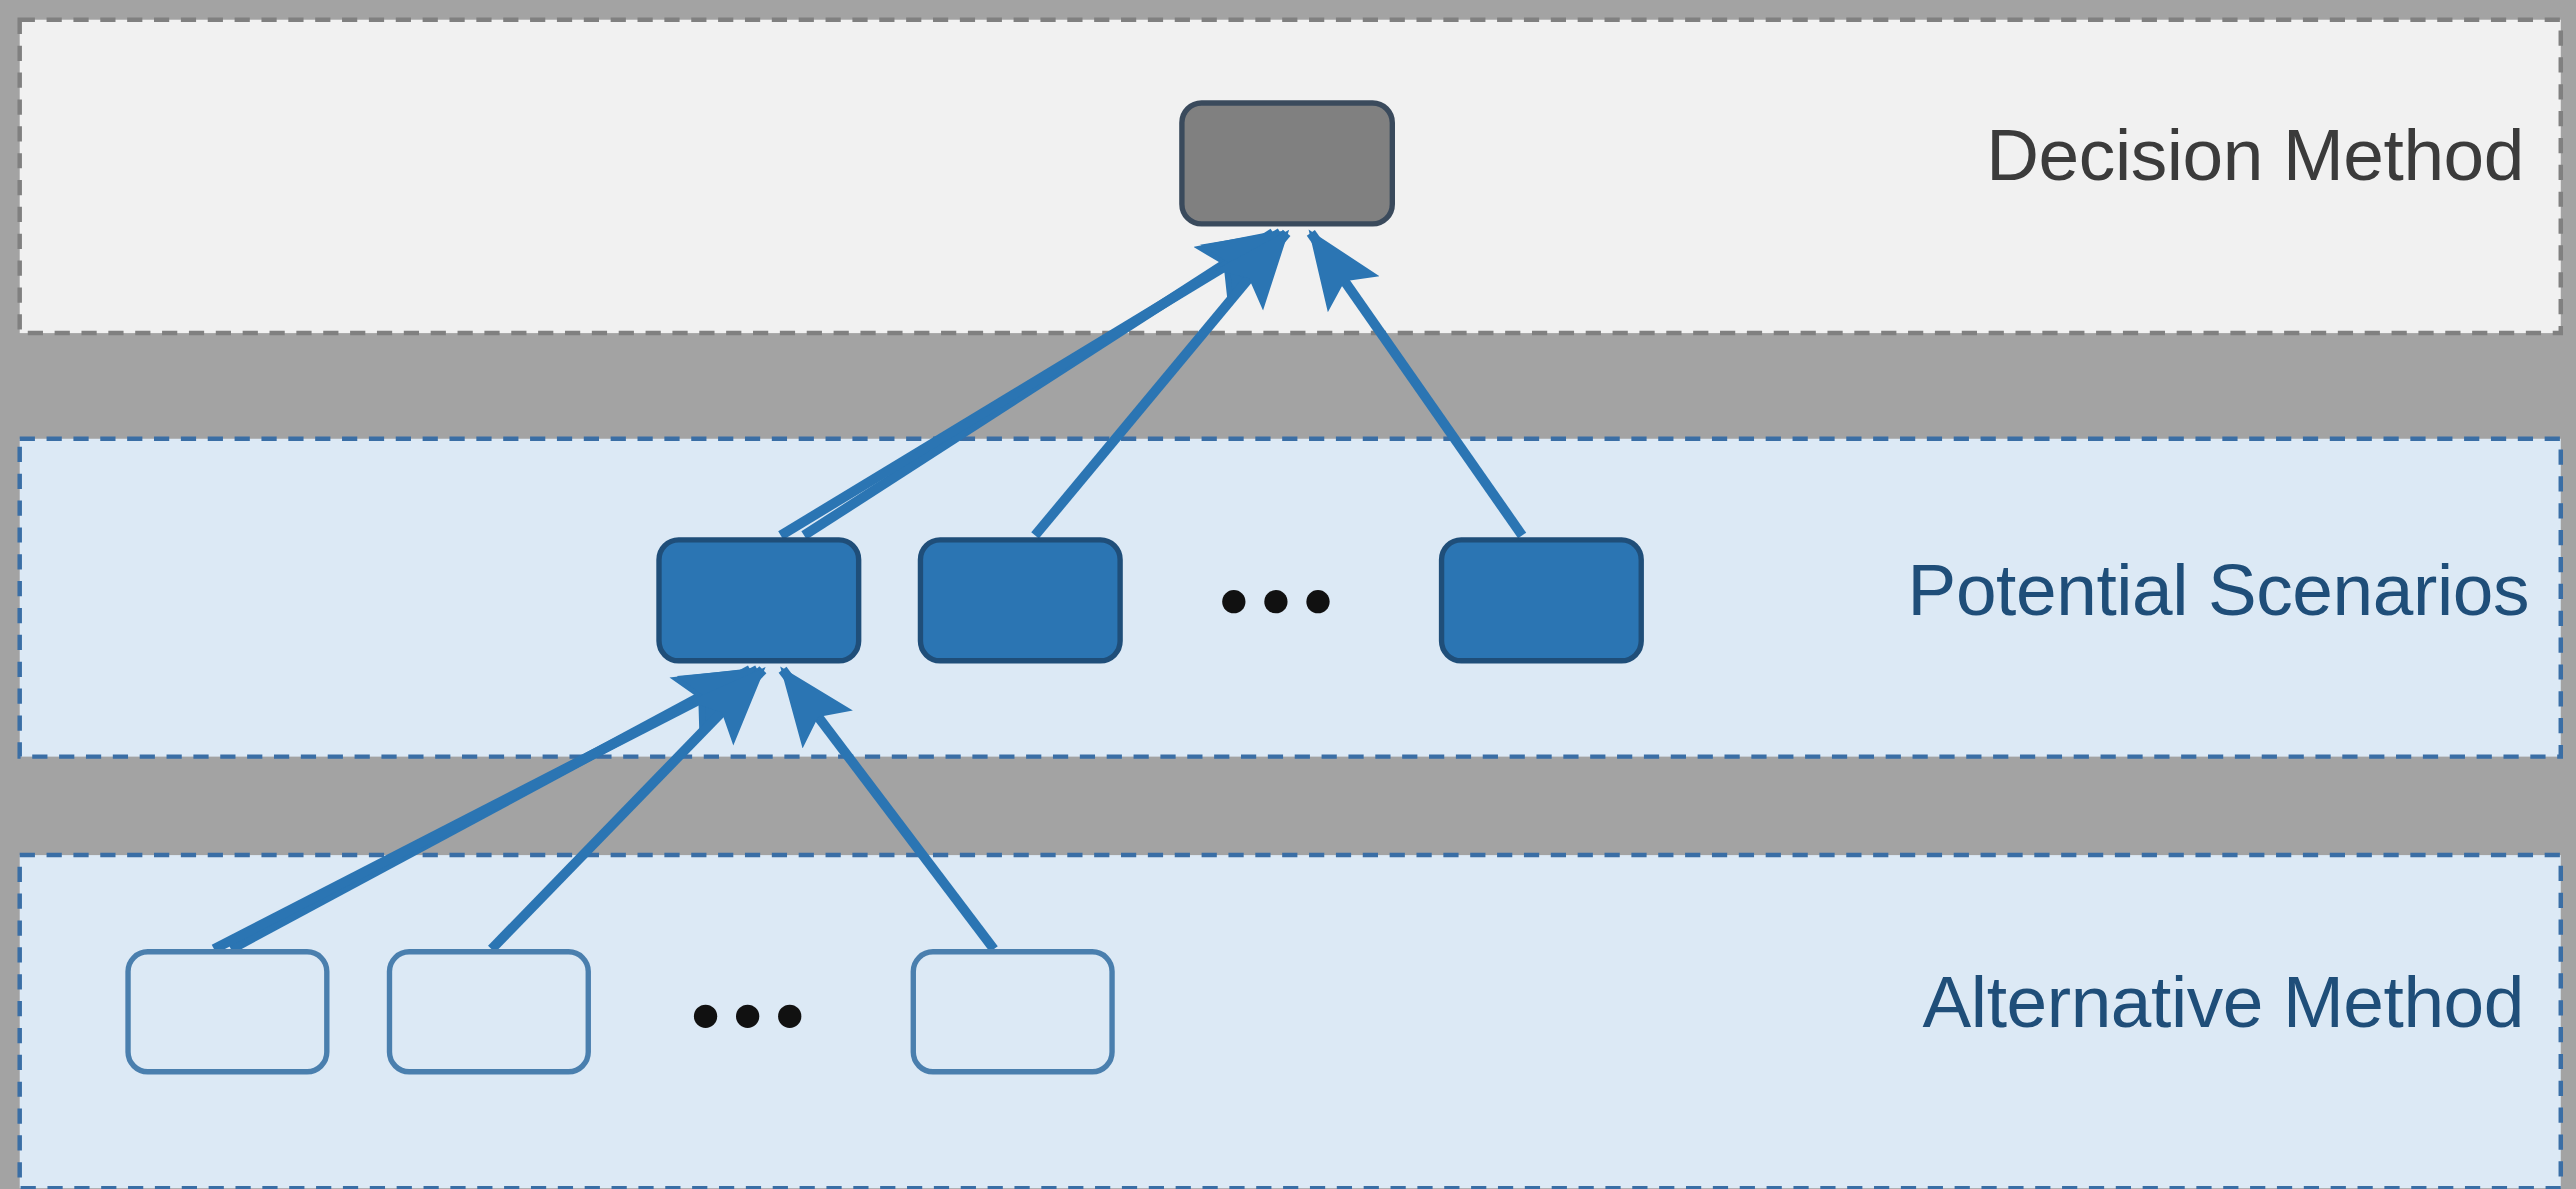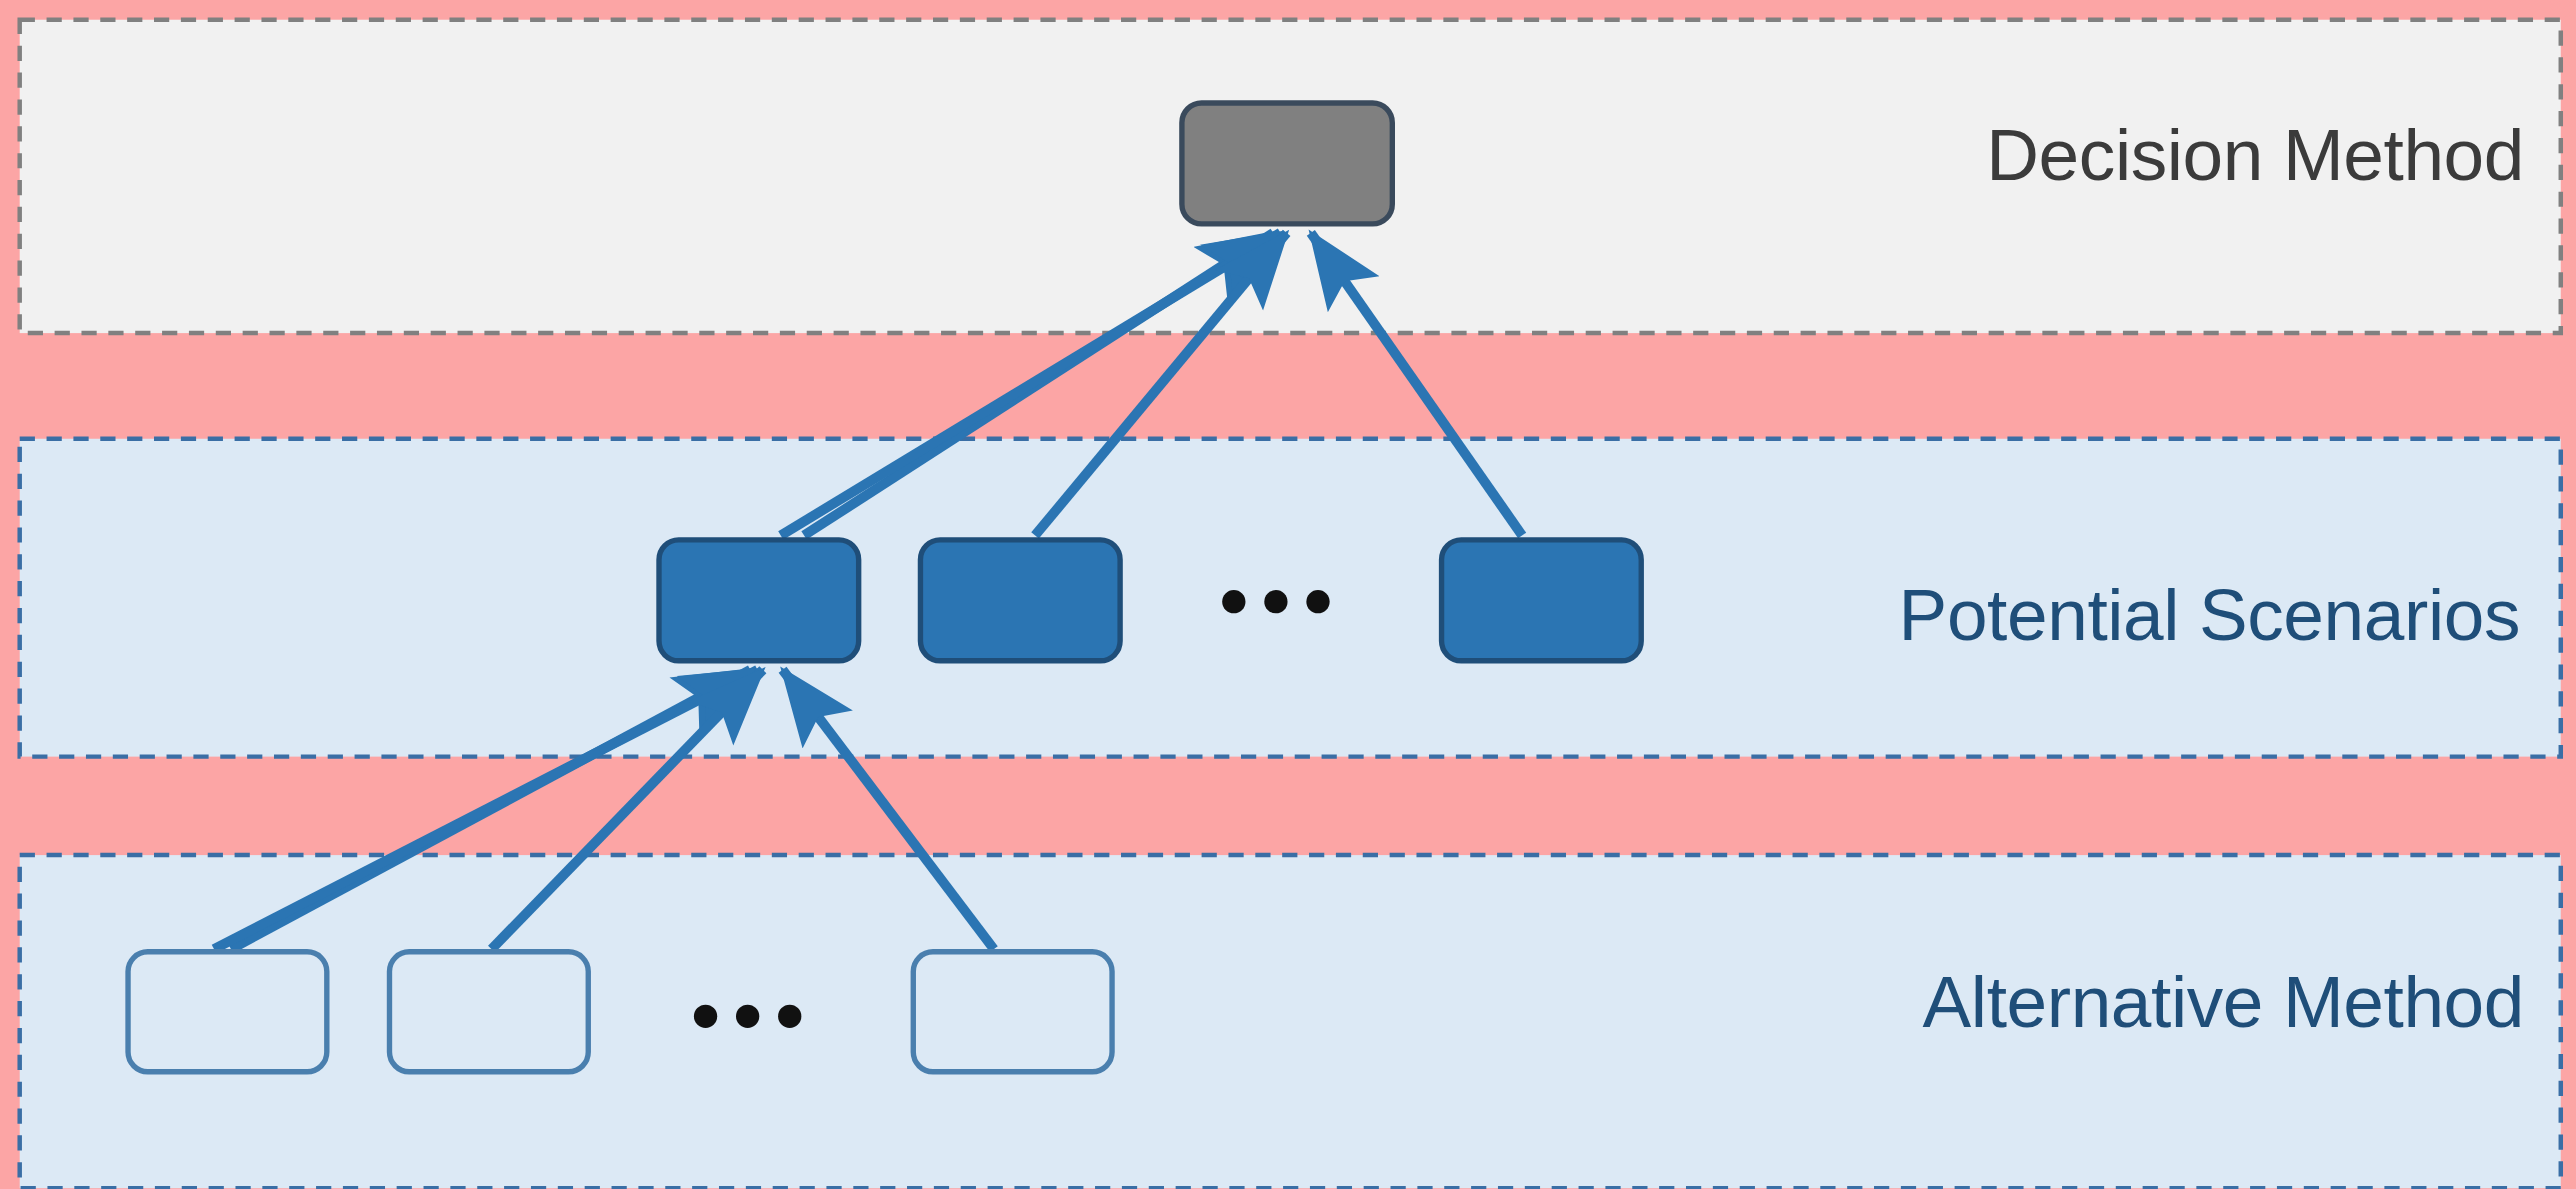--- a/index.html
+++ b/index.html
@@ -7,21 +7,21 @@
     padding: 0;
     background: #ffffff;
   }
   body {
     font-family: "Liberation Sans", sans-serif;
   }
   #stage {
     position: relative;
     width: 2576px;
     height: 1190px;
-    background: #fca5a5;
+    background: #a3a3a3;
     overflow: hidden;
   }
   #diagram-svg {
     position: absolute;
     top: 0;
     left: 0;
     width: 2576px;
     height: 1190px;
     display: block;
   }
@@ -33,26 +33,25 @@
     text-align: right;
   }
   #label-decision-method {
     right: 52px;
     top: 113px;
     font-size: 73px;
     color: #3b3b3b;
     letter-spacing: -0.4px;
   }
   #label-potential-scenarios {
-    right: 56px;
+    right: 47px;
     top: 548px;
     font-size: 73px;
     color: #1f4e79;
     letter-spacing: -0.4px;
-    margin-top: 25px;
   }
   #label-alternative-actions {
     right: 52px;
     top: 960px;
     font-size: 73px;
     color: #1f4e79;
     letter-spacing: -0.4px;
   }
 </style>
 </head>

